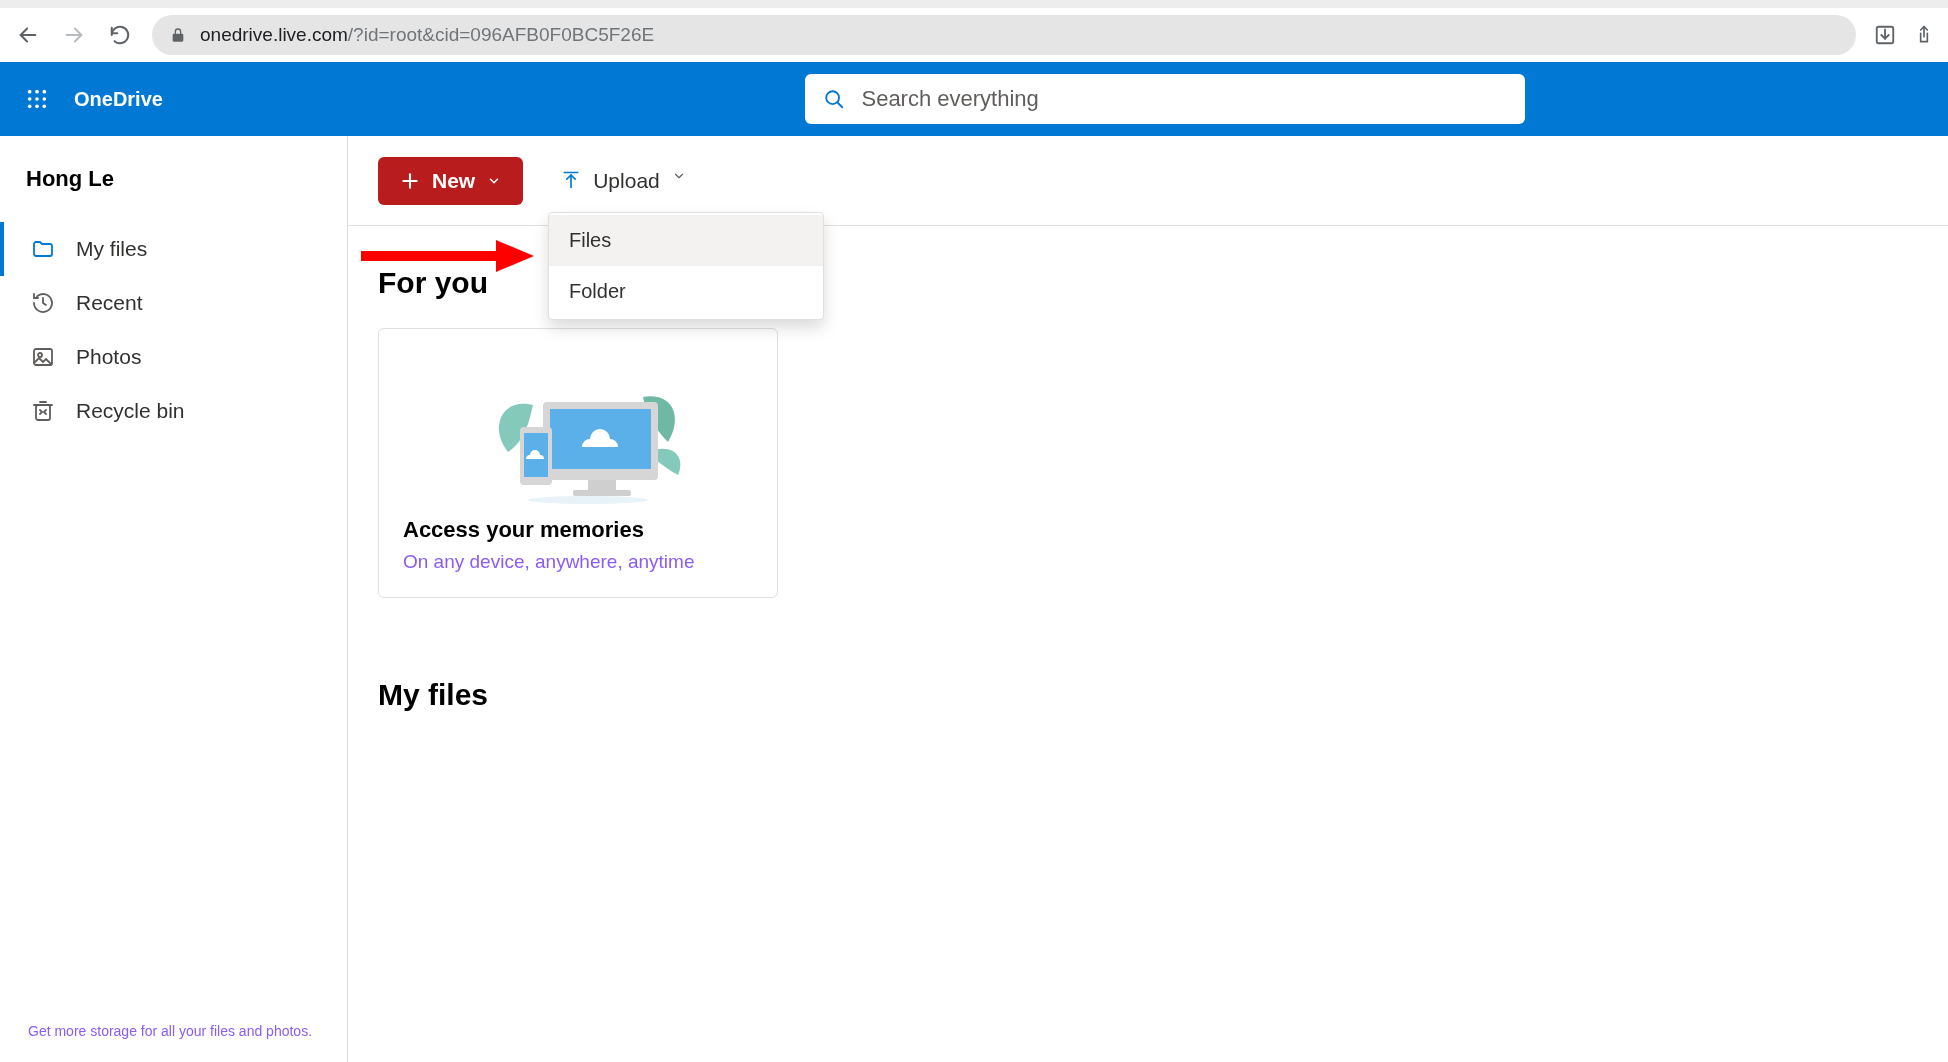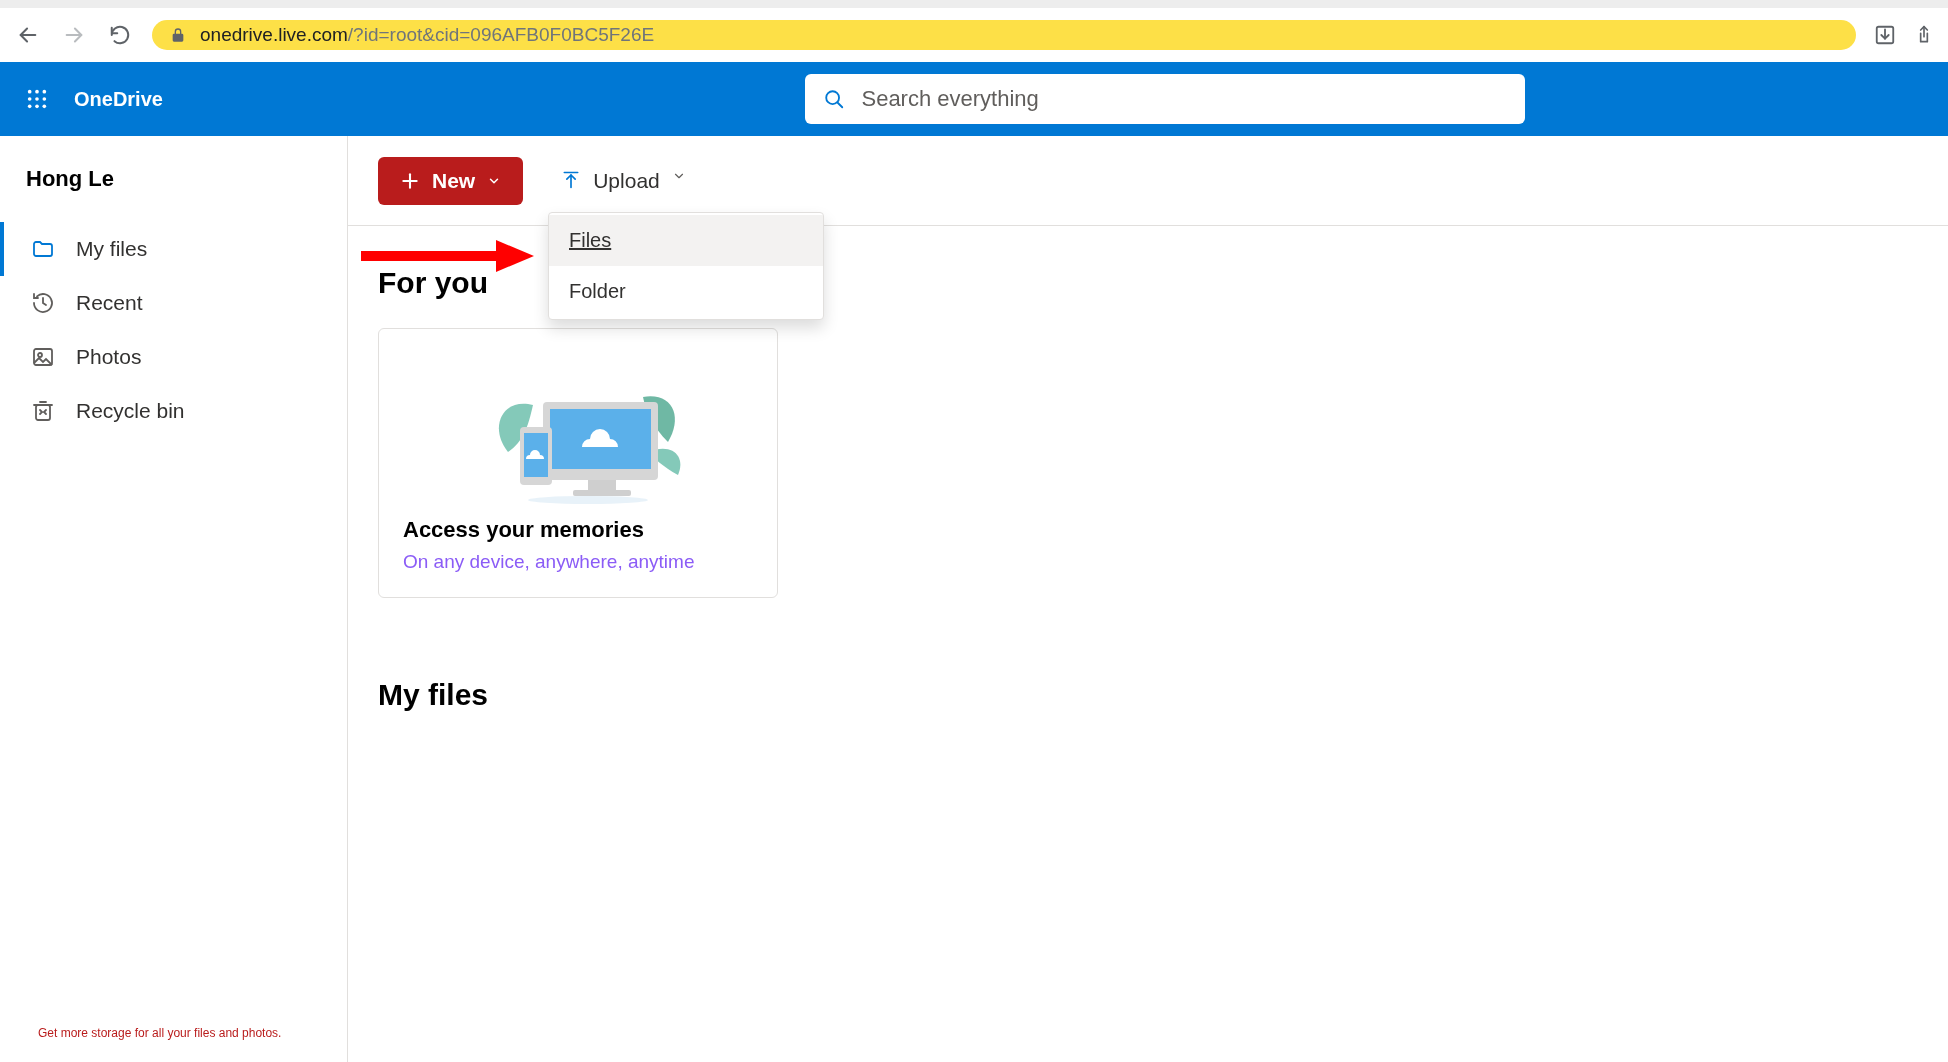--- a/index.html
+++ b/index.html
@@ -12,22 +12,22 @@
   border-top: 8px solid #ededed;
   display: flex;
   align-items: center;
   padding: 0 14px;
   gap: 18px;
 }
 .nav-btn { width: 28px; height: 28px; display: flex; align-items: center; justify-content: center; color: #5f6368; cursor: pointer; }
 .nav-btn.disabled { color: #b9bcbf; }
 .url-bar {
   flex: 1;
-  height: 30px;
-  background: #fde047;
+  height: 40px;
+  background: #e5e5e5;
   border-radius: 20px;
   display: flex;
   align-items: center;
   padding: 0 18px;
   color: #202124;
   font-size: 19px;
   gap: 14px;
 }
 .url-bar .lock { color: #5f6368; }
 .url-text { display: flex; }
@@ -69,21 +69,21 @@
 .username { font-size: 22px; font-weight: 600; padding: 0 26px 30px; }
 .nav-list { display: flex; flex-direction: column; }
 .nav-item {
   display: flex; align-items: center; gap: 20px;
   padding: 14px 26px; font-size: 21px; color: #323130; cursor: pointer;
   border-left: 4px solid transparent;
 }
 .nav-item.active { border-left-color: #0078d4; color: #323130; }
 .nav-item.active .nav-icon { color: #0078d4; }
 .nav-icon { width: 26px; height: 26px; color: #605e5c; display: flex; align-items: center; justify-content: center; }
-.sidebar-footer { margin-top: auto; padding: 0 38px 20px; font-size: 12px; color: #b91c1c; line-height: 1.5; }
+.sidebar-footer { margin-top: auto; padding: 0 28px 20px; font-size: 14px; color: #8b5cf6; line-height: 1.5; }
 
 
 .main { flex: 1; position: relative; }
 .toolbar {
   height: 90px; display: flex; align-items: center; gap: 28px; padding: 0 30px;
   border-bottom: 1px solid #e1dfdd;
 }
 .btn-new {
   background: #b91c1c; color: #fff; border: none; border-radius: 6px;
   height: 48px; padding: 0 22px; font-size: 21px; font-weight: 600;
@@ -102,21 +102,21 @@
   left: 200px;
   width: 276px;
   background: #fff;
   border: 1px solid #e1dfdd;
   box-shadow: 0 8px 16px rgba(0,0,0,0.14);
   border-radius: 4px;
   padding: 2px 0;
   z-index: 20;
 }
 .upload-menu .menu-item { padding: 14px 20px; font-size: 20px; color: #323130; cursor: pointer; }
-.upload-menu .menu-item.hover { background: #f3f2f1; text-decoration: underline; }
+.upload-menu .menu-item.hover { background: #f3f2f1; }
 
 
 .content { padding: 40px 30px; }
 .section-title { font-size: 30px; font-weight: 700; margin-bottom: 28px; }
 .card {
   width: 400px; border: 1px solid #e1dfdd; border-radius: 6px; padding: 18px 24px 24px;
 }
 .card-illustration { height: 170px; display: flex; align-items: center; justify-content: center; }
 .card-title { font-size: 22px; font-weight: 700; margin-bottom: 8px; }
 .card-sub { font-size: 19px; color: #8b5cf6; }

